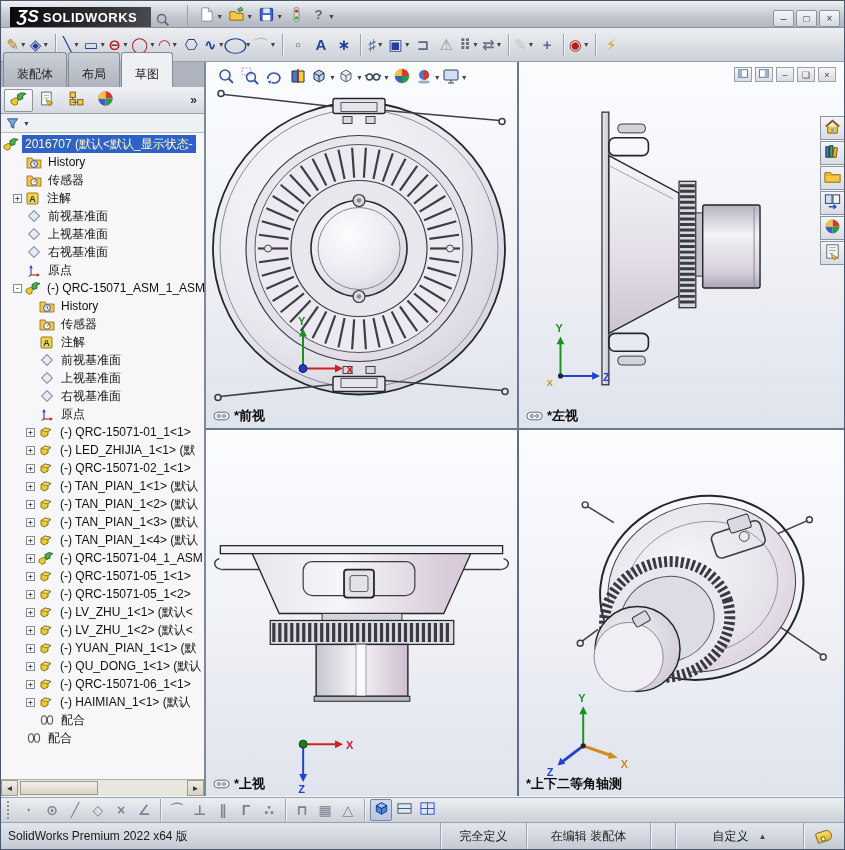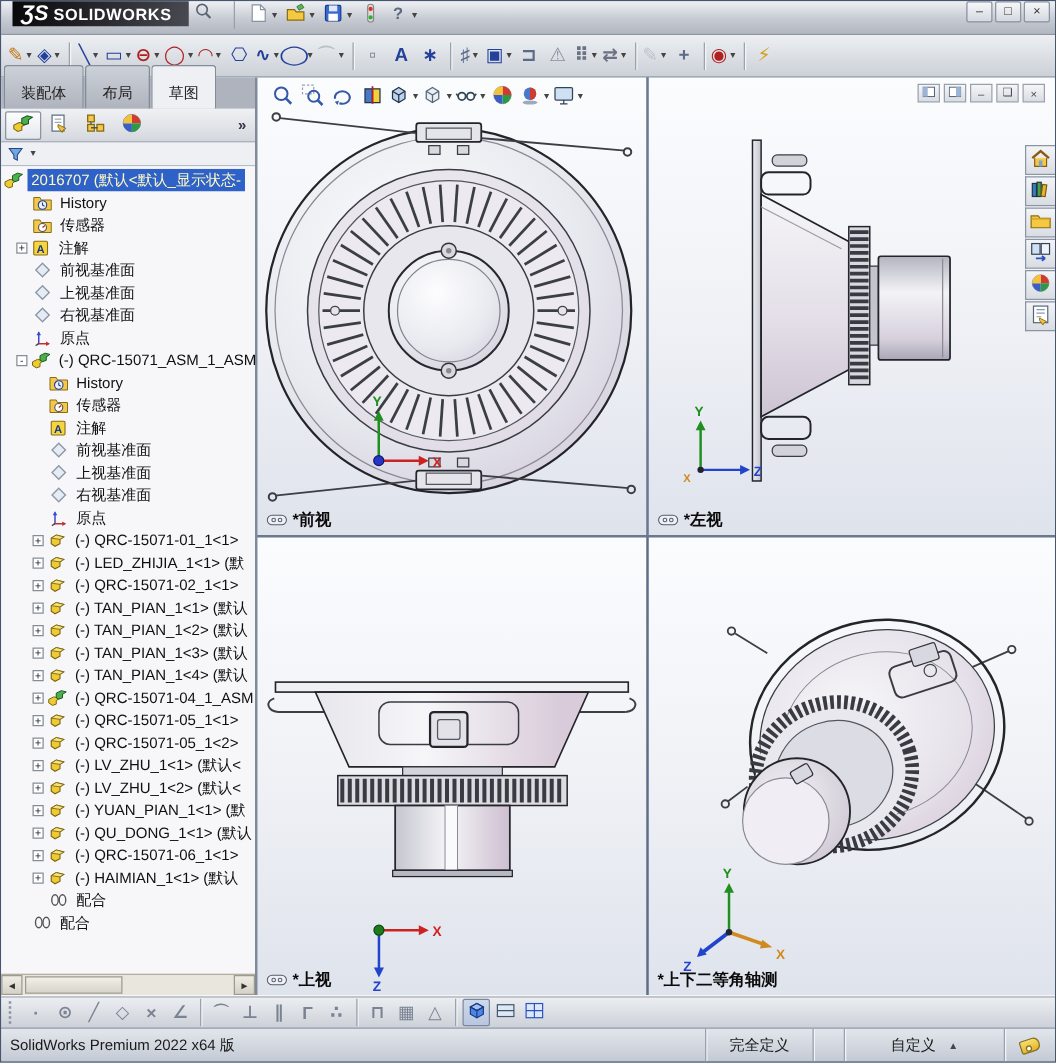--- a/index.html
+++ b/index.html
@@ -5,21 +5,21 @@
   * { box-sizing: border-box; }
   html,body { margin:0; padding:0; }
   body {
     width:845px; height:850px; overflow:hidden;
     font-family:"Liberation Sans","DejaVu Sans",sans-serif; font-size:12px;
     background:#c8ccd4;
   }
   .app { width:845px; height:850px; display:flex; flex-direction:column; border:1px solid #47566e; }
 
   
-  .titlebar { height:27px; flex:none; display:flex; align-items:flex-start;
+  .titlebar { height:27px; flex:none; display:flex; align-items:flex-end;
     background:linear-gradient(#eef0f3,#c6cad2 55%,#b2b7c0); border-bottom:1px solid #8d95a2; }
   .red-stripe { width:9px; background:linear-gradient(#e8503c,#b81f12); flex:none; }
   .logo { flex:none; display:flex; align-items:center; padding:0 14px 0 7px;
     background:linear-gradient(105deg,#08080a,#2e2e34 60%,#4a4a52); color:#fff; }
   .logo .zs { font-style:italic; font-weight:bold; font-size:17px; margin-right:4px; }
   .logo .brand { font-weight:bold; font-size:13px; letter-spacing:.5px; }
   .menus { display:flex; align-items:center; margin-left:10px; }
   .menu-item { padding:4px 9px; color:#111; cursor:default; }
   .search-btn { width:22px; display:flex; align-items:center; justify-content:center; }
   .qat { display:flex; align-items:center; gap:1px; margin-left:14px;
@@ -1146,20 +1146,23 @@
             <path d="M2 9h14M9 3v12" stroke="#2a52c0"></path>
           </svg></span>
       </div>
     </div>
 
   <div class="statusbar">
     <div class="sb-left">SolidWorks Premium 2022 x64 版</div>
     <div class="sb-field" style="min-width:86px">
       <span>完全定义</span>
     </div>
+    <div class="sb-field" style="min-width:124px">
+      <span>在编辑  装配体</span>
+    </div>
     <div class="sb-field" style="min-width:10px"></div>
     <div class="sb-field" style="min-width:128px">
       <span>自定义</span>
       <span class="sb-arrow">▲</span>
     </div>
     <div class="sb-field" style="min-width:34px">
       <span class="tag-icon"></span>
     </div>
   </div>
 </div>

